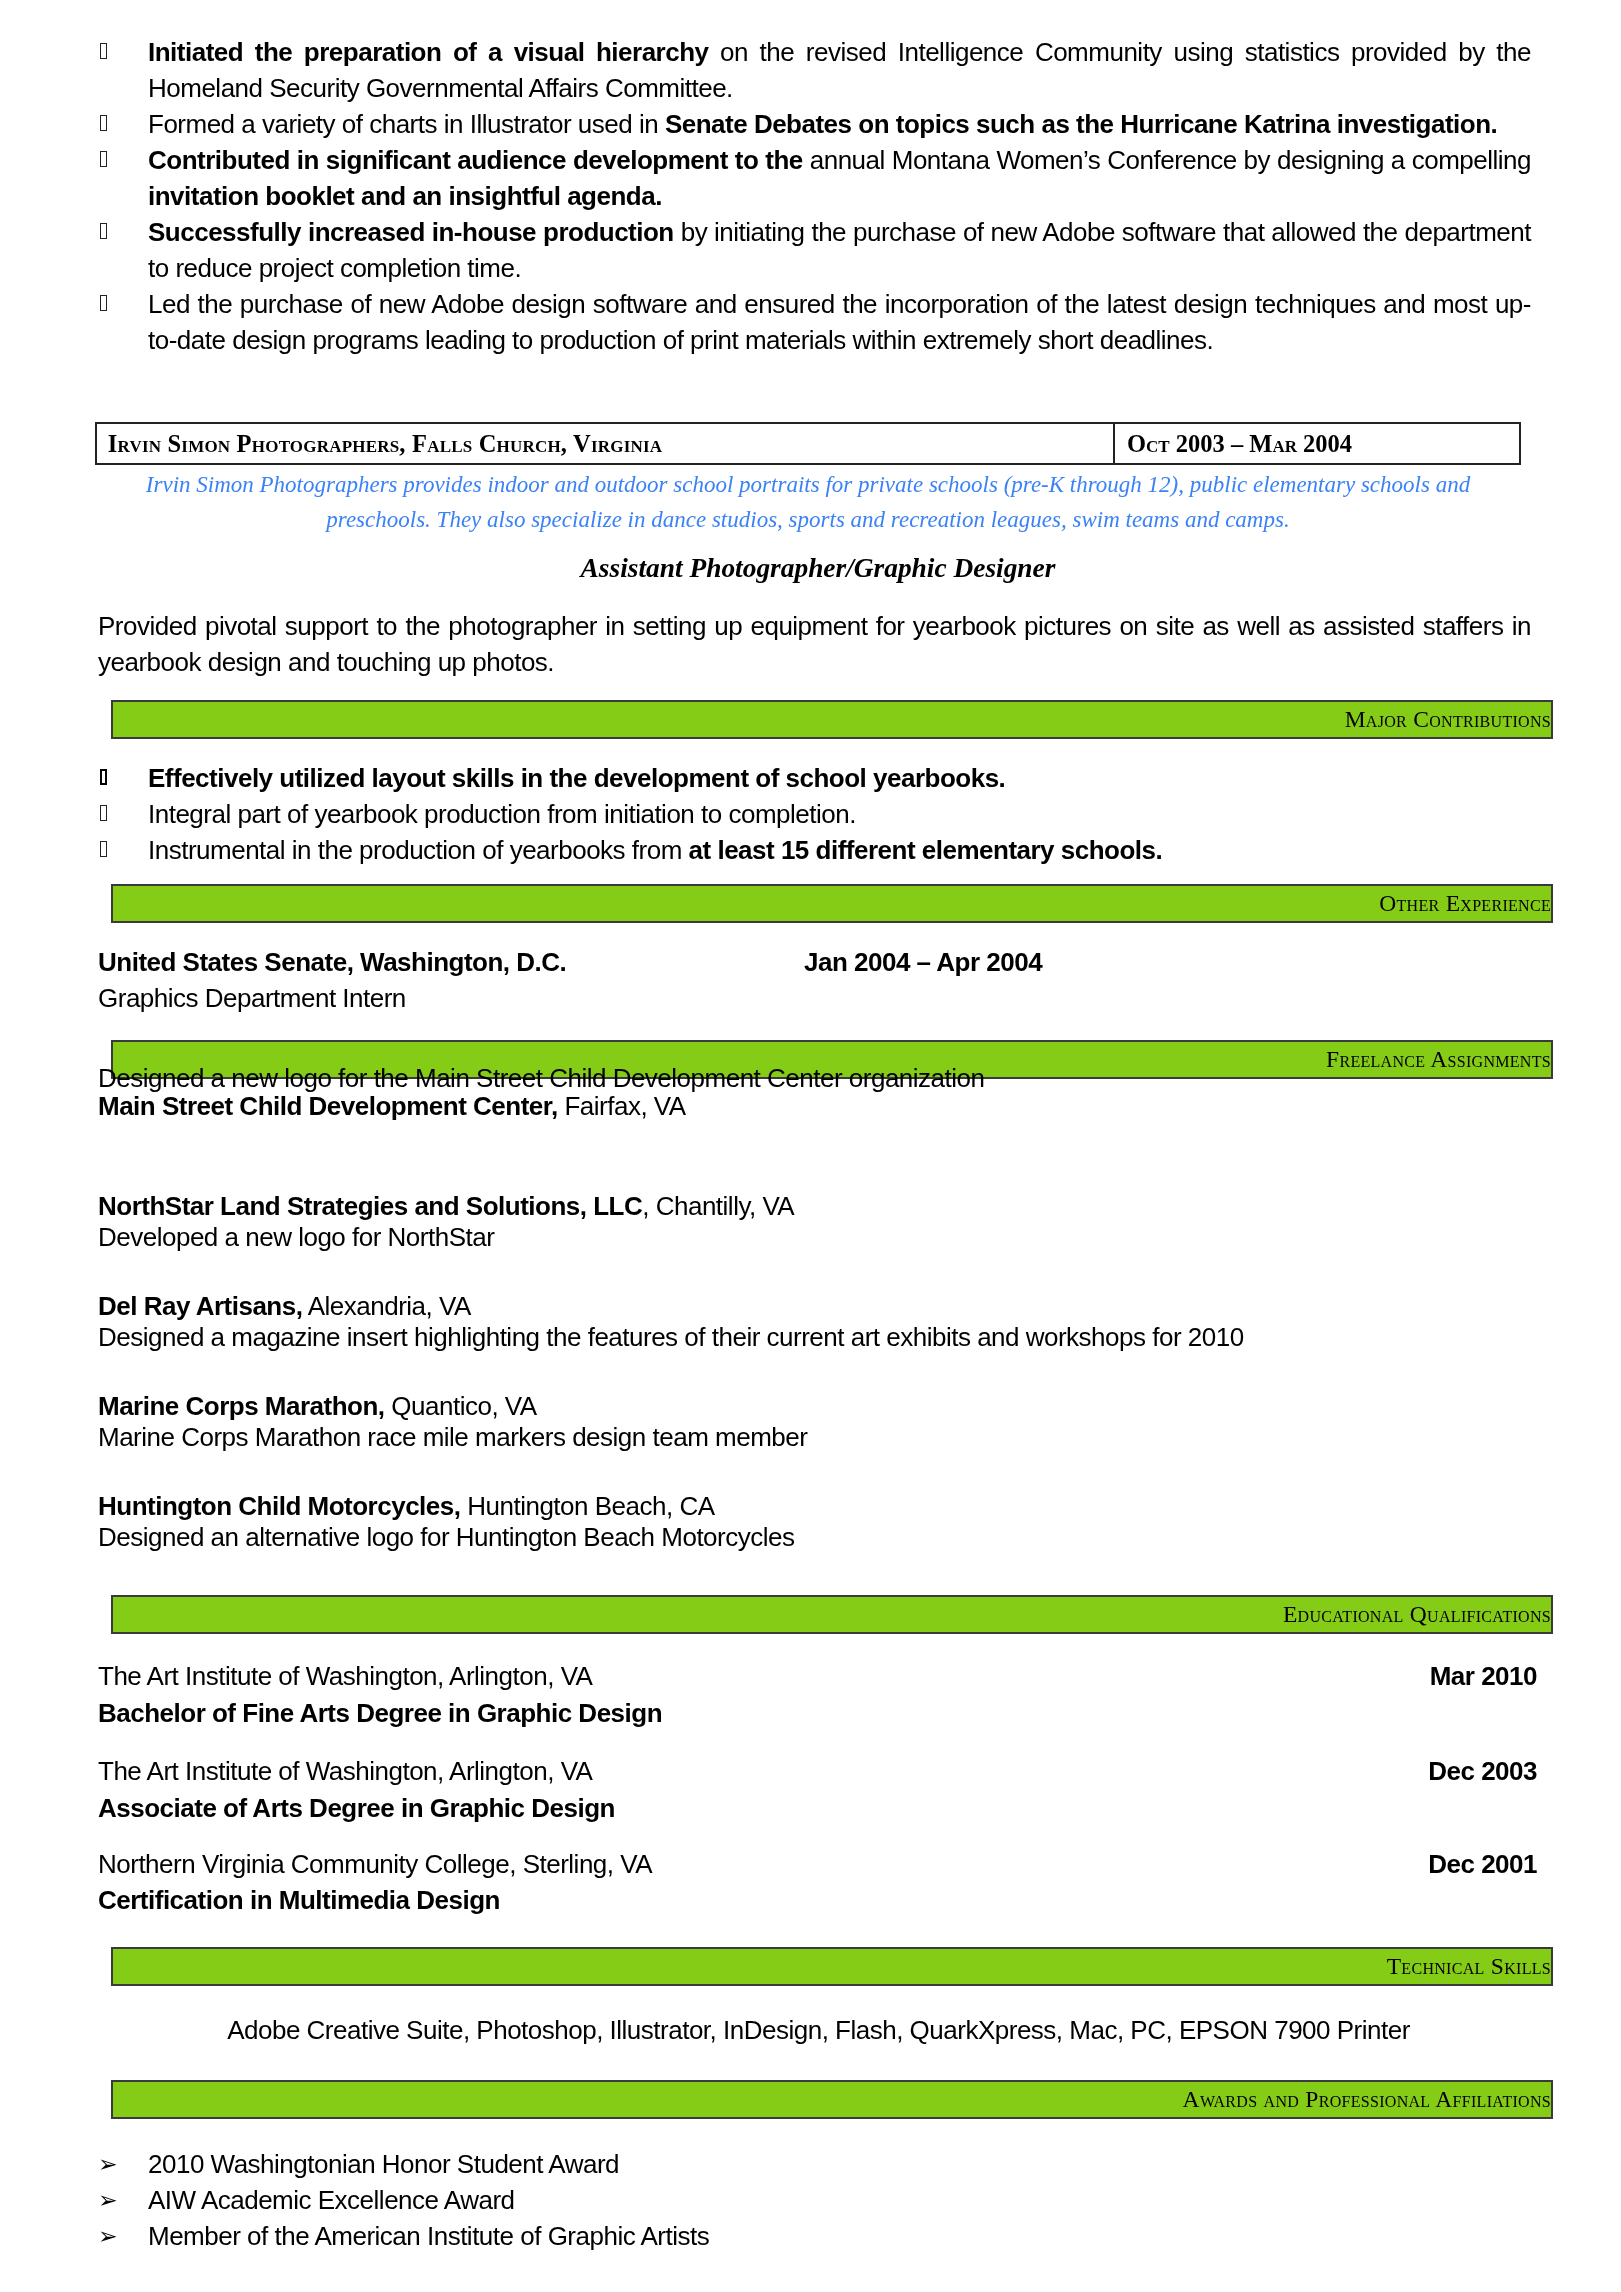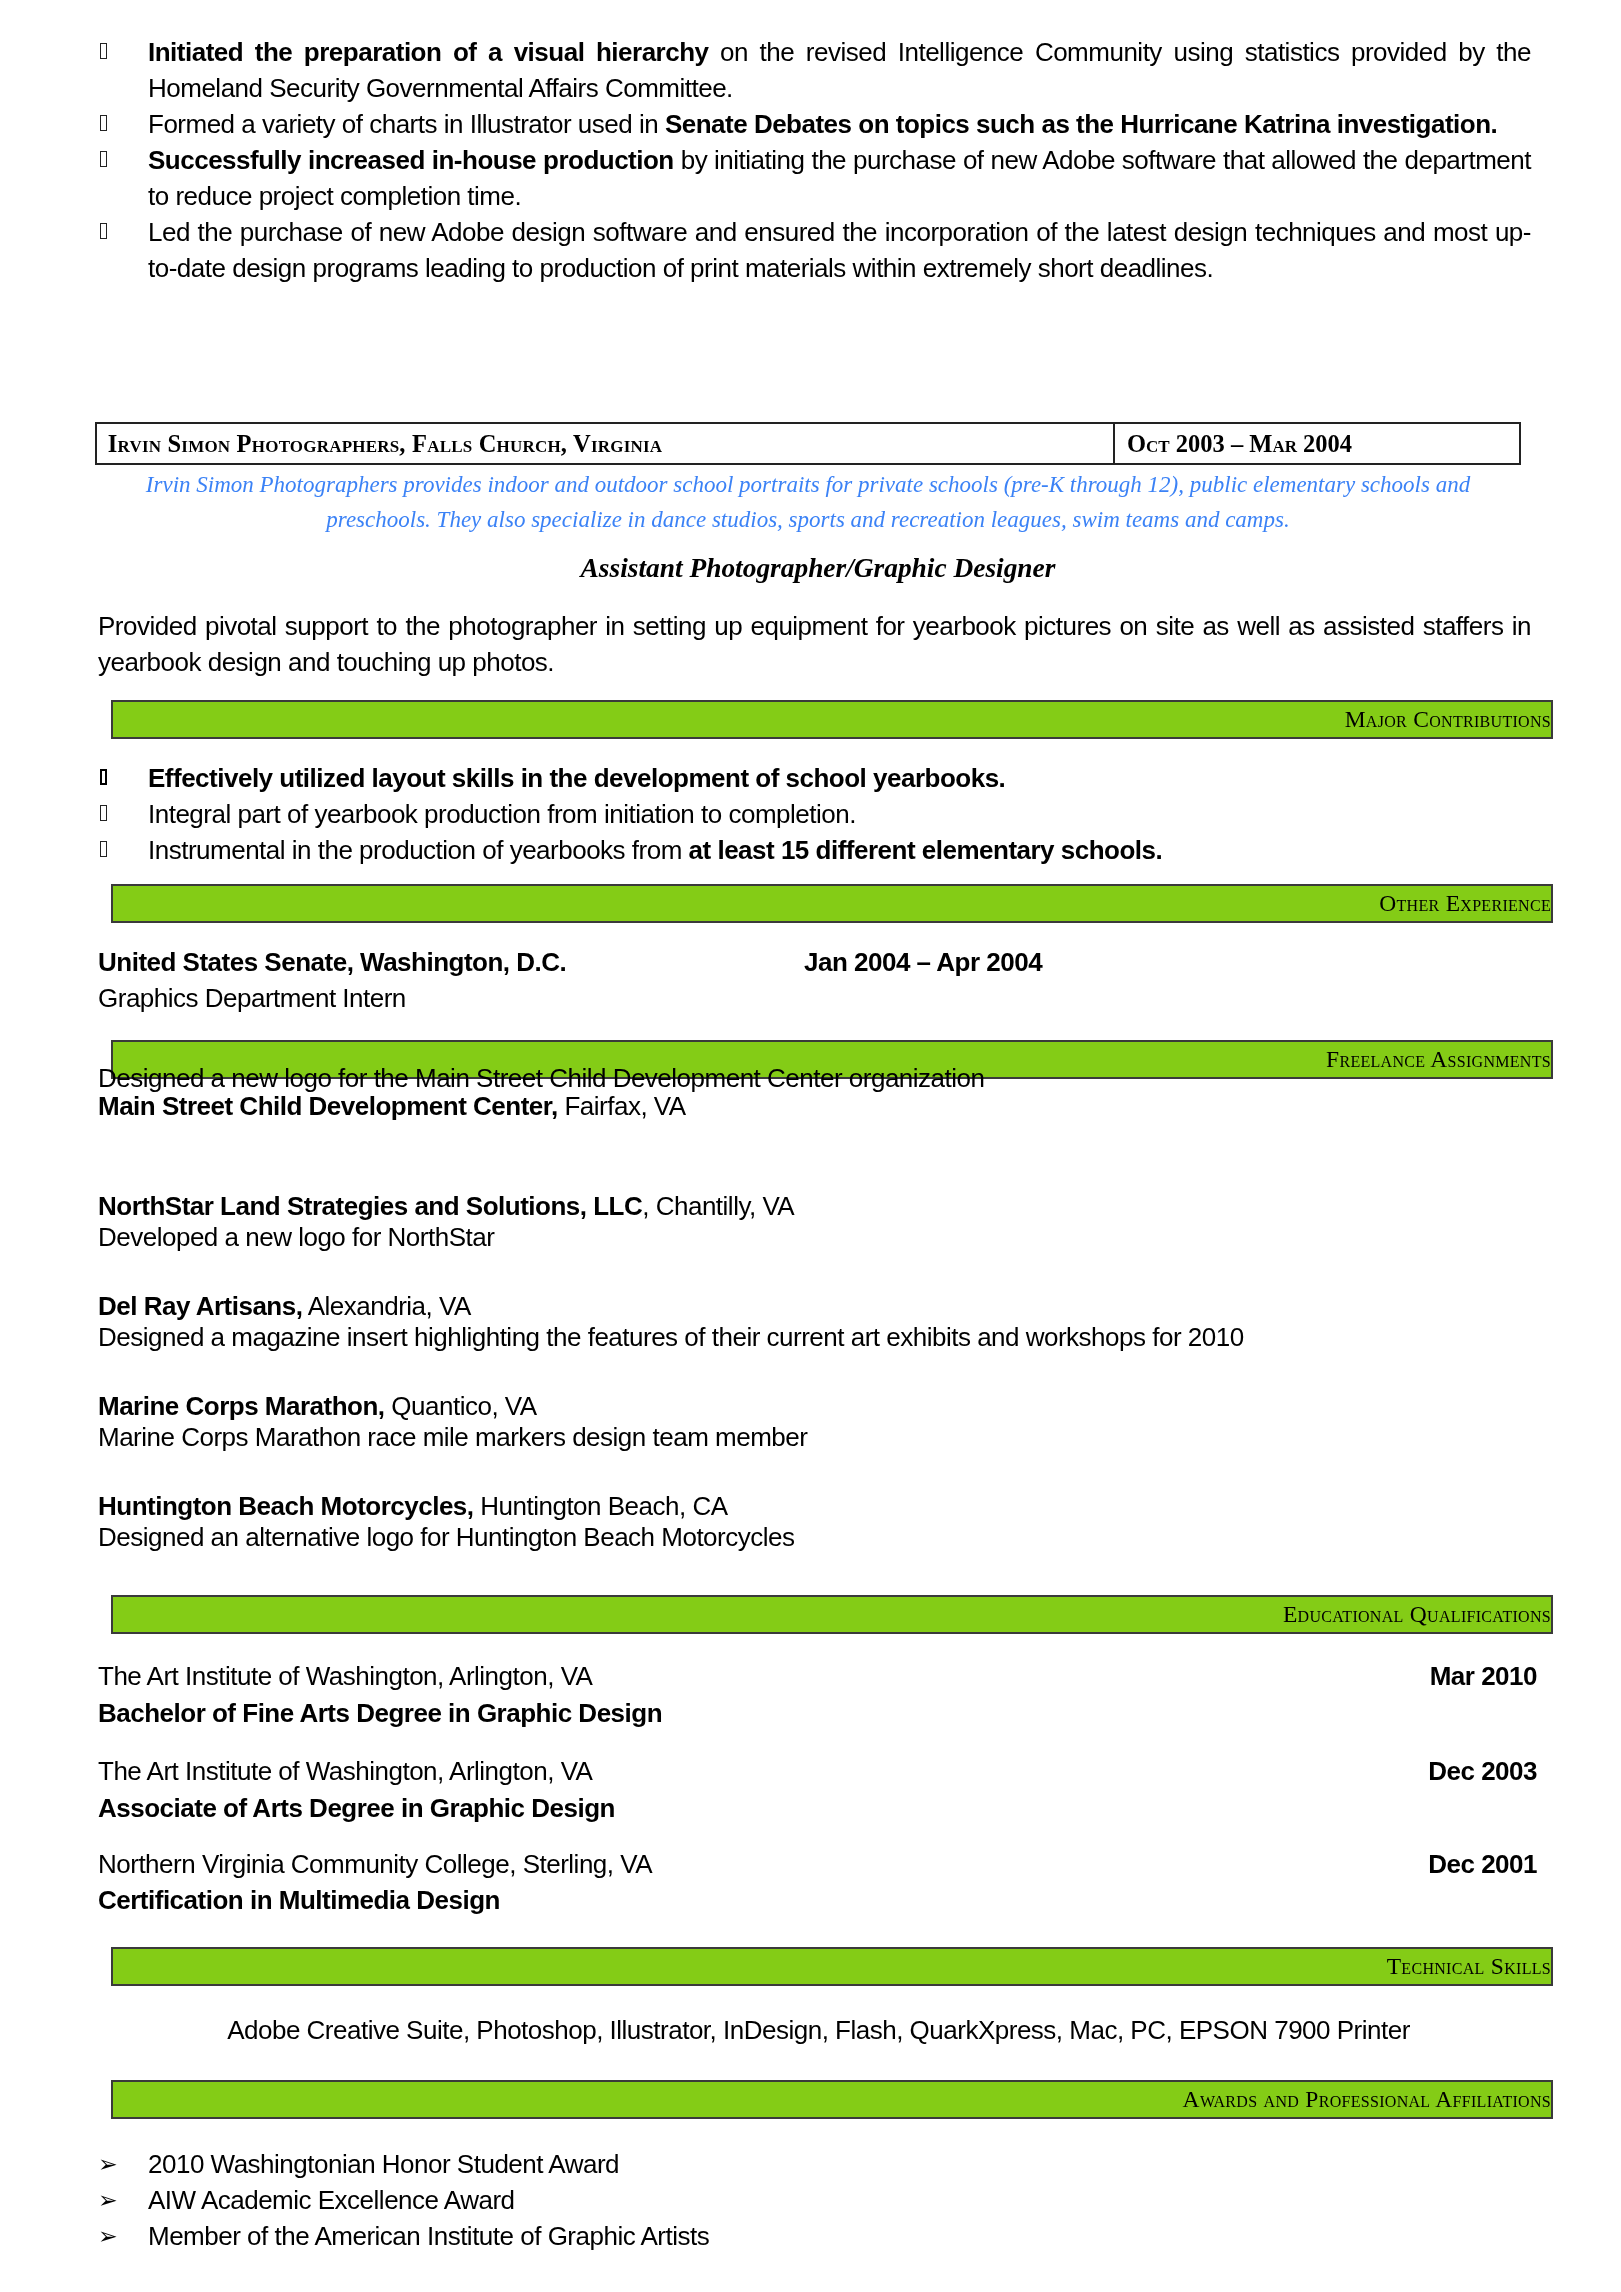--- a/index.html
+++ b/index.html
@@ -63,20 +63,21 @@
   .center-line { position: absolute; left: 98px; width: 1441px; text-align: center; white-space: nowrap; }
 </style>
 </head>
 <body>
 
 <div class="page">
 
   <ul class="blist txt" id="top-bullets" style="top:34px;">
       <li><span class="glyph"></span><span class="b">Initiated the preparation of a visual hierarchy</span><span> on the revised Intelligence Community using statistics provided by the Homeland Security Governmental Affairs Committee.</span></li>
       <li><span class="glyph"></span><span>Formed a variety of charts in Illustrator used in </span><span class="b">Senate Debates on topics such as the Hurricane Katrina investigation.</span></li>
+      <li><span class="glyph"></span><span class="b">Contributed in significant audience development to the</span><span> annual Montana Women’s Conference by designing a compelling </span><span class="b">invitation booklet and an insightful agenda.</span></li>
       <li><span class="glyph"></span><span class="b">Successfully increased in-house production</span><span> by initiating the purchase of new Adobe software that allowed the department to reduce project completion time.</span></li>
       <li><span class="glyph"></span><span>Led the purchase of new Adobe design software and ensured the incorporation of the latest design techniques and most up-to-date design programs leading to production of print materials within extremely short deadlines.</span></li>
     </ul>
 
   <div class="company">
     <div class="cname">Irvin Simon Photographers, Falls Church, Virginia</div>
     <div class="cdates">Oct  2003 – Mar 2004</div>
   </div>
   <div class="company-desc">Irvin Simon Photographers provides indoor and outdoor school portraits for private schools (pre-K through 12), public elementary schools and preschools. They also specialize in dance studios, sports and recreation leagues, swim teams and camps.</div>
   <div class="job-title">Assistant Photographer/Graphic Designer</div>
@@ -106,21 +107,21 @@
       </div>
       <div>
         <div class="line txt" style="top: 1288px;"><span class="b">Del Ray Artisans,</span><span> Alexandria, VA</span></div>
         <div class="line txt" style="top: 1319px;">Designed a magazine insert highlighting the features of their current art exhibits and workshops for 2010</div>
       </div>
       <div>
         <div class="line txt" style="top: 1388px;"><span class="b">Marine Corps Marathon,</span><span> Quantico, VA</span></div>
         <div class="line txt" style="top: 1419px;">Marine Corps Marathon race mile markers design team member</div>
       </div>
       <div>
-        <div class="line txt" style="top: 1488px;"><span class="b">Huntington Beach Motorcycles,</span><span> Huntington Beach, CA</span></div>
+        <div class="line txt" style="top: 1488px;"><span class="b">Huntington Child Motorcycles,</span><span> Huntington Beach, CA</span></div>
         <div class="line txt" style="top: 1519px;">Designed an alternative logo for Huntington Beach Motorcycles</div>
       </div>
     </div>
 
   <div class="section-bar" style="top:1595px;">Educational Qualifications</div>
   <div id="education-list">
       <div>
         <div class="line txt" style="top: 1658px;">The Art Institute of Washington, Arlington, VA</div>
         <div class="right-date txt" style="top: 1658px;">Mar 2010</div>
         <div class="line txt b" style="top: 1695px;">Bachelor of Fine Arts Degree in Graphic Design</div>

